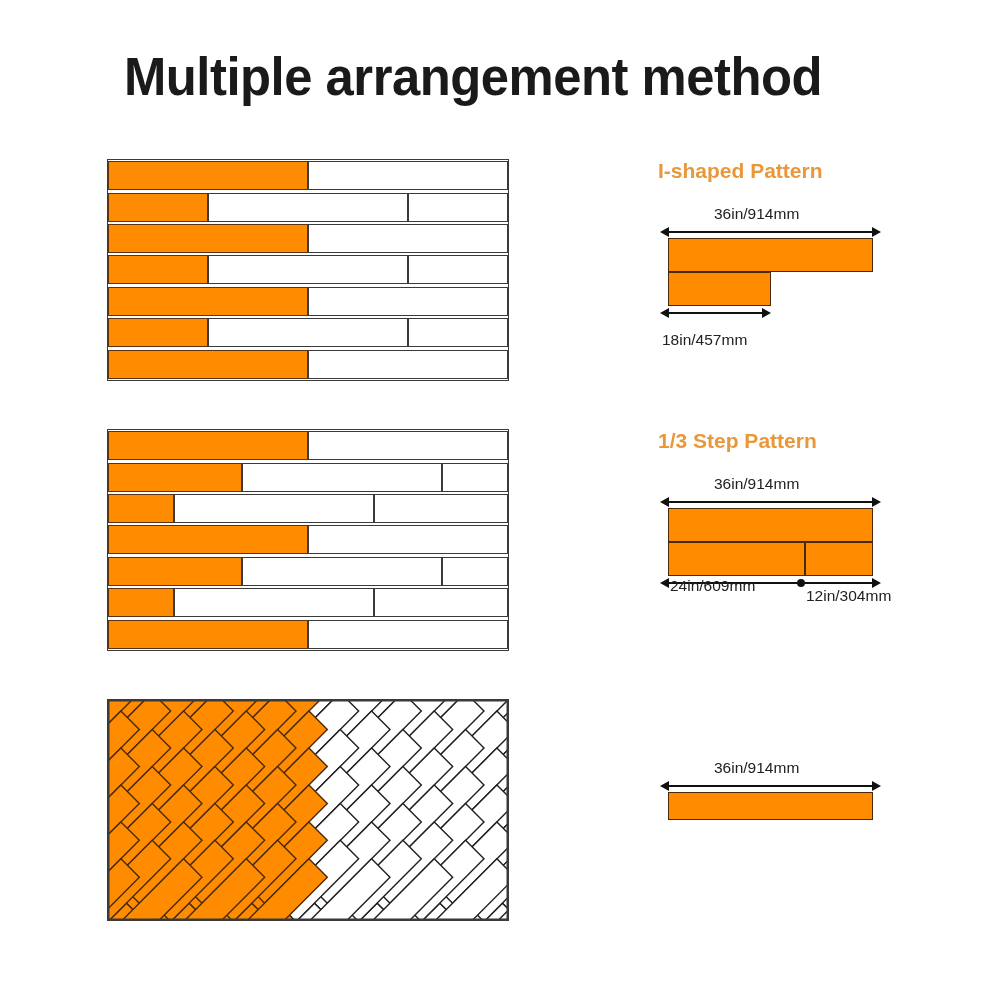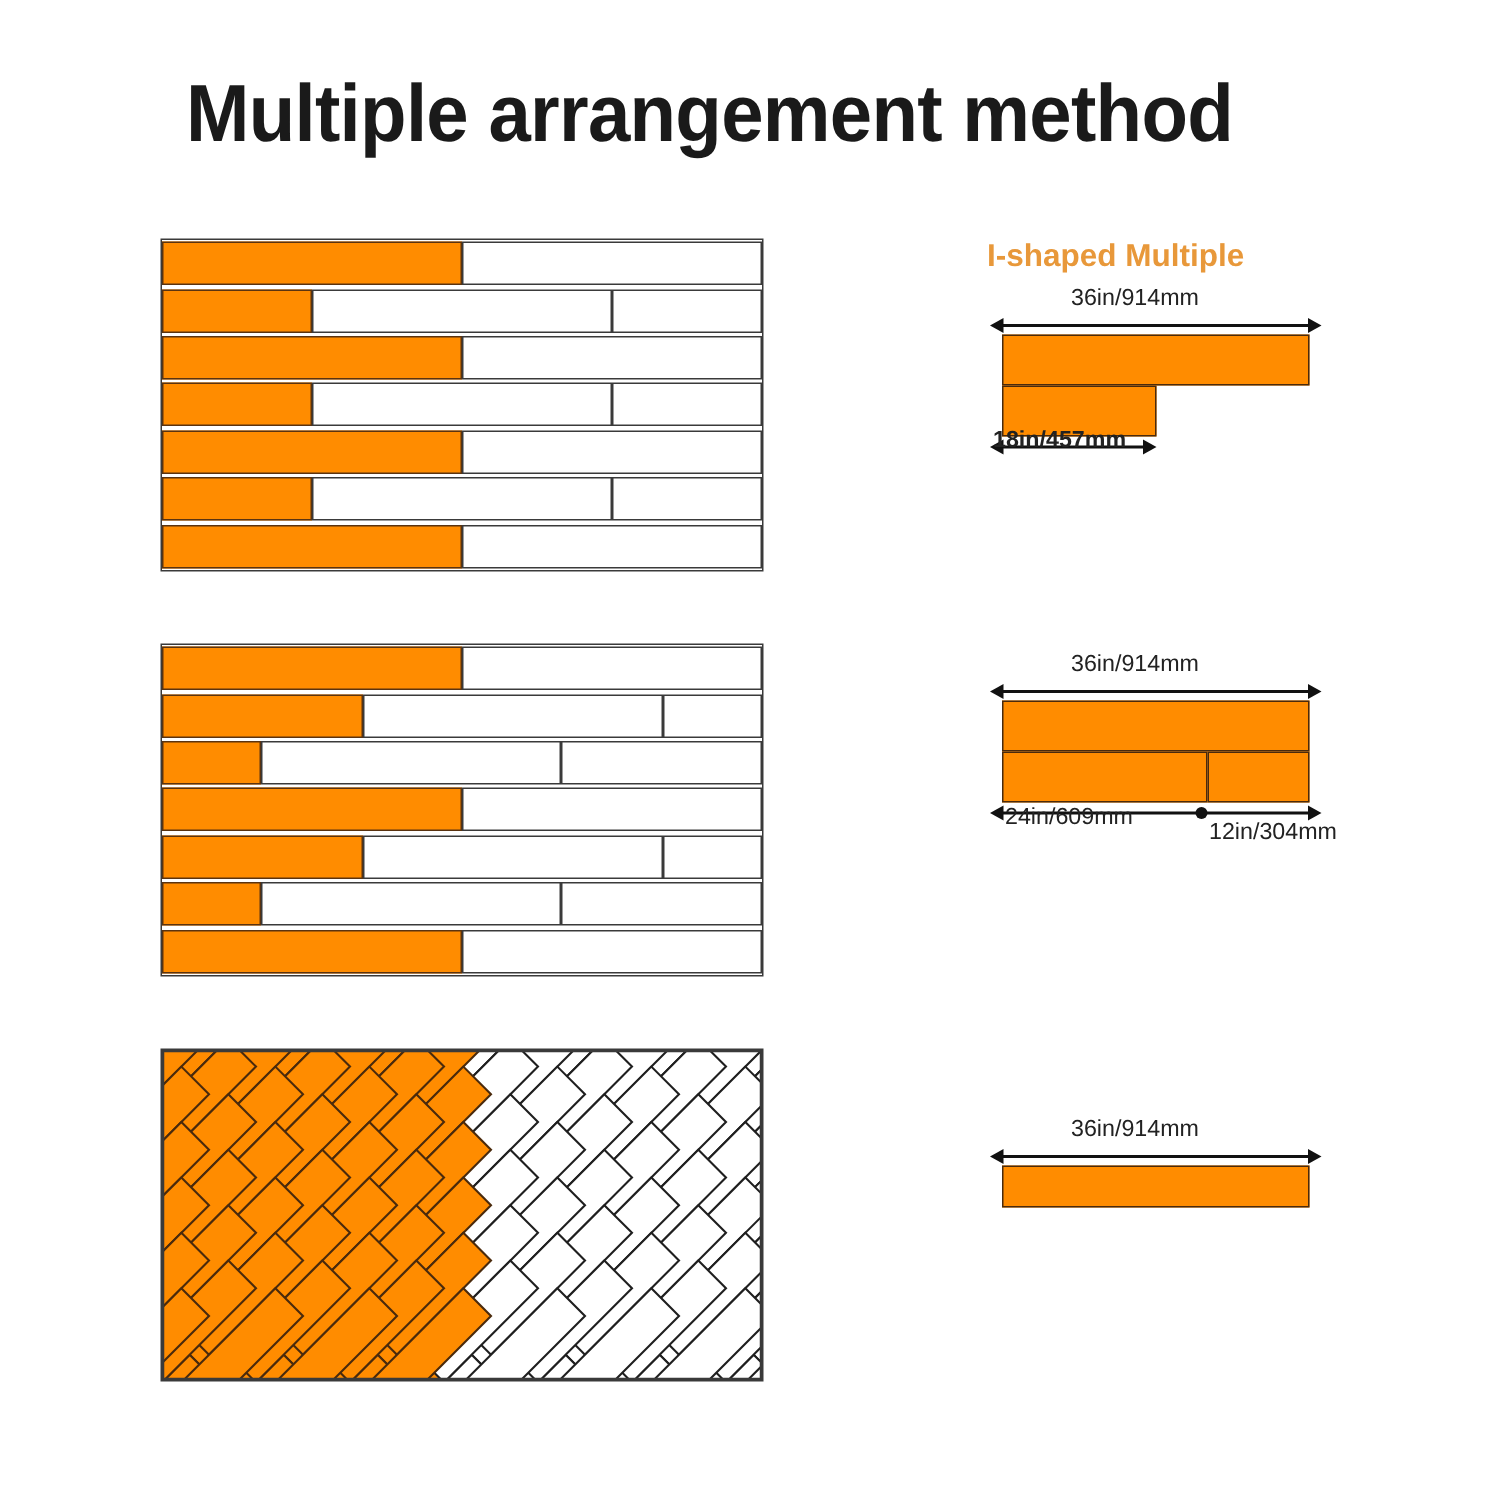--- a/index.html
+++ b/index.html
@@ -91,21 +91,21 @@
     font-size: 21px;
     font-weight: bold;
     color: #E8983A;
     line-height: 26px;
     white-space: nowrap;
     margin: 0;
   }
 
   .legend-figure {
     position: relative;
-    margin-top: 0;
+    margin-top: 15px;
     width: 260px;
   }
 
   .dim-label {
     position: absolute;
     font-size: 15.5px;
     color: #222222;
     white-space: nowrap;
     line-height: 18px;
   }
@@ -553,39 +553,40 @@
           <polygon points="362.18,220.62 424.69,283.13 406.30,301.51 343.80,239.00" fill="#ffffff" stroke="#1f1f1f" stroke-width="1.4" stroke-linejoin="miter"></polygon>
           <polygon points="406.30,176.49 343.80,239.00 325.41,220.62 387.92,158.11" fill="#ffffff" stroke="#1f1f1f" stroke-width="1.4" stroke-linejoin="miter"></polygon>
           <polygon points="424.69,220.62 487.20,283.13 468.81,301.51 406.30,239.00" fill="#ffffff" stroke="#1f1f1f" stroke-width="1.4" stroke-linejoin="miter"></polygon>
           <polygon points="468.81,176.49 406.30,239.00 387.92,220.62 450.43,158.11" fill="#ffffff" stroke="#1f1f1f" stroke-width="1.4" stroke-linejoin="miter"></polygon>
         </g>
         <rect x="0.7" y="0.7" width="397.6" height="217.6" fill="none" stroke="#3a3a3a" stroke-width="1.6"></rect>
       </svg>
   </div>
 
   <div class="legend-block" id="legend-i-shaped">
-    <div class="legend-heading">I-shaped Multiple</div>
+    <div class="legend-heading">I-shaped Pattern</div>
     <div class="legend-figure" style="height:130px;">
 
       <div class="dim-label" style="left:56px; top:6px;">36in/914mm</div>
       <div class="dim-line" style="left:10px; top:32px; width:205px;"></div>
       <div class="arrow-head left" style="left:2px; top:27.5px;"></div>
       <div class="arrow-head right" style="left:214px; top:27.5px;"></div>
 
       <div class="legend-bar" style="left:10px; top:39px; width:205px; height:34px;"></div>
       <div class="legend-bar" style="left:10px; top:73px; width:103px; height:34px;"></div>
 
       <div class="dim-line" style="left:10px; top:113px; width:95px;"></div>
       <div class="arrow-head left" style="left:2px; top:108.5px;"></div>
       <div class="arrow-head right" style="left:104px; top:108.5px;"></div>
-      <div class="dim-label" style="left:4px; top:101px;font-weight:bold;">18in/457mm</div>
+      <div class="dim-label" style="left:4px; top:132px;">18in/457mm</div>
     </div>
   </div>
 
   <div class="legend-block" id="legend-third-step">
+    <div class="legend-heading">1/3 Step Pattern</div>
     <div class="legend-figure" style="height:130px;">
       <div class="dim-label" style="left:56px; top:6px;">36in/914mm</div>
       <div class="dim-line" style="left:10px; top:32px; width:205px;"></div>
       <div class="arrow-head left" style="left:2px; top:27.5px;"></div>
       <div class="arrow-head right" style="left:214px; top:27.5px;"></div>
 
       <div class="legend-bar" style="left:10px; top:39px; width:205px; height:34px;"></div>
       <div class="legend-bar" style="left:10px; top:73px; width:137px; height:34px;"></div>
       <div class="legend-bar" style="left:147px; top:73px; width:68px; height:34px;"></div>
 

